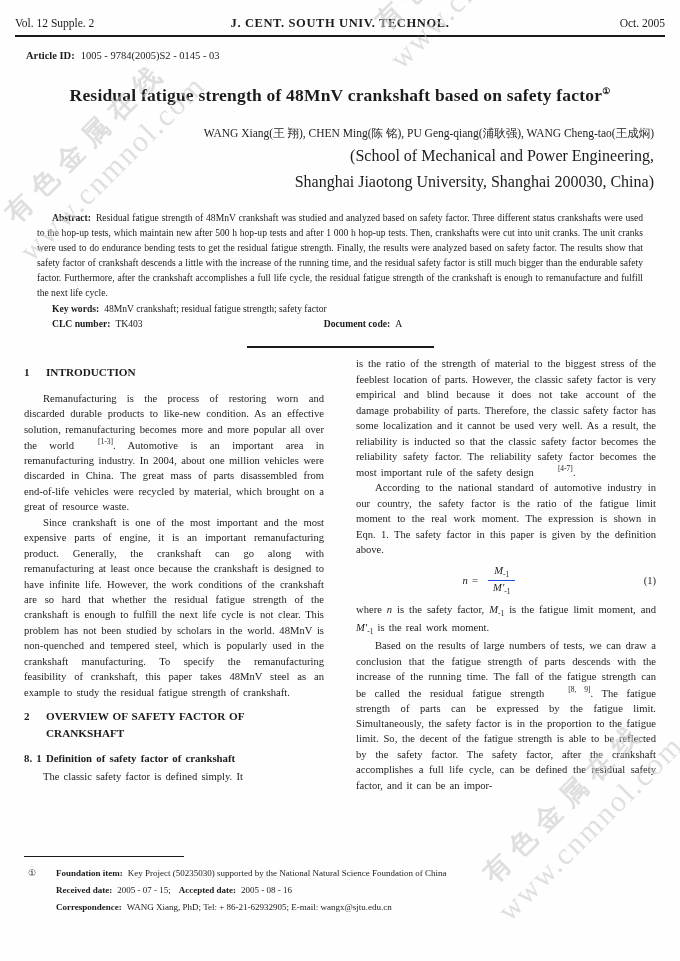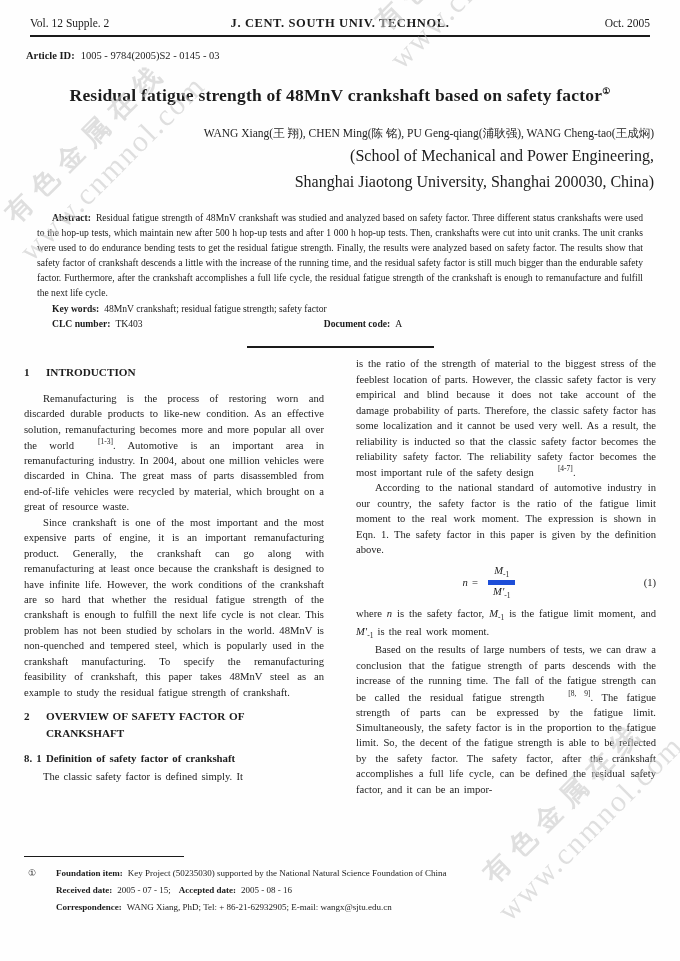--- a/index.html
+++ b/index.html
@@ -10,21 +10,21 @@
   }
   
   .wm{position:absolute;z-index:3;pointer-events:none;color:#cbcbcb;opacity:.6;
       transform:rotate(-45deg);text-align:center;line-height:1.25;}
   .wm-cn{font-size:27px;letter-spacing:9px;font-weight:bold;white-space:nowrap;}
   .wm-url{font-size:30px;letter-spacing:2px;white-space:nowrap;}
   .wm1{left:-70px;top:120px;width:340px;}
   .wm2{left:408px;top:780px;width:340px;}
   .wm3{left:300px;top:-72px;width:340px;}
   
-  .jheader{display:flex;align-items:baseline;margin:0 30px;padding-top:16px;
+  .jheader{display:flex;align-items:baseline;margin:0 15px;padding-top:16px;
            border-bottom:2.5px solid #1a1a1a;padding-bottom:4px;font-size:11.5px;justify-content:flex-end;}
   .jh-left{width:170px;text-align:left;}
   .jh-center{flex:1;text-align:center;font-weight:bold;font-size:12.5px;letter-spacing:.6px;}
   .jh-right{width:170px;text-align:right;}
   
   .article-id{margin:13px 26px 0;font-size:10.5px;}
   .article-id b{margin-right:6px;}
   .title{margin:24px 30px 0;text-align:center;font-size:17.5px;font-weight:bold;letter-spacing:.2px;}
   .title sup{font-size:9px;vertical-align:super;}
   .authors{margin:20px 26px 0;text-align:right;font-size:11.5px;}
@@ -46,21 +46,21 @@
   .h-sub{font-weight:bold;font-size:10.8px;margin:9px 0 2px;text-align:left;}
   .bp{margin:0;}
   .ind{text-indent:19px;}
   .ref{font-size:7.5px;padding-left:24px;}
   sub{font-size:7.5px;}
   .var{font-style:italic;}
   
   .eq-row{display:flex;align-items:center;margin:7px 0 5px;}
   .eq-center{flex:1;text-align:center;}
   .frac{display:inline-block;vertical-align:middle;text-align:center;line-height:1.15;margin-left:6px;}
-  .frac .num{display:block;border-bottom:5px solid #1d4ed8;padding:0 5px 1px;}
+  .frac .num{display:block;border-bottom:1px solid #1d4ed8;padding:0 5px 1px;}
   .frac .den{display:block;padding:1px 5px 0;}
   .eq-label{width:34px;text-align:right;}
   
   .footnote{position:absolute;left:24px;right:24px;top:856px;font-size:9px;line-height:1.9;z-index:1;}
   .fn-rule{width:160px;border-top:1.5px solid #1a1a1a;margin-bottom:8px;}
   .fn-line{position:relative;padding-left:32px;text-align:left;}
   .fn-mark{position:absolute;left:4px;top:0;}
   .fn-line b{margin-right:5px;}
   .fn-line .sp{margin-left:8px;}
 </style>

